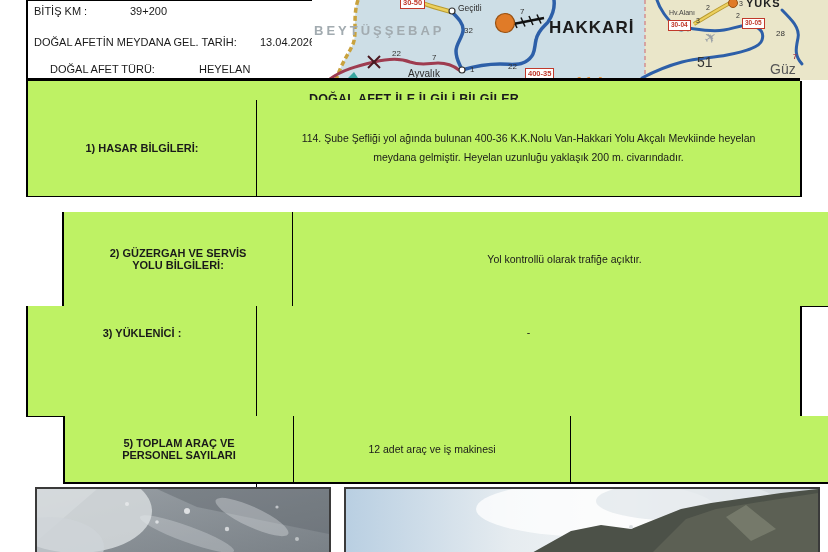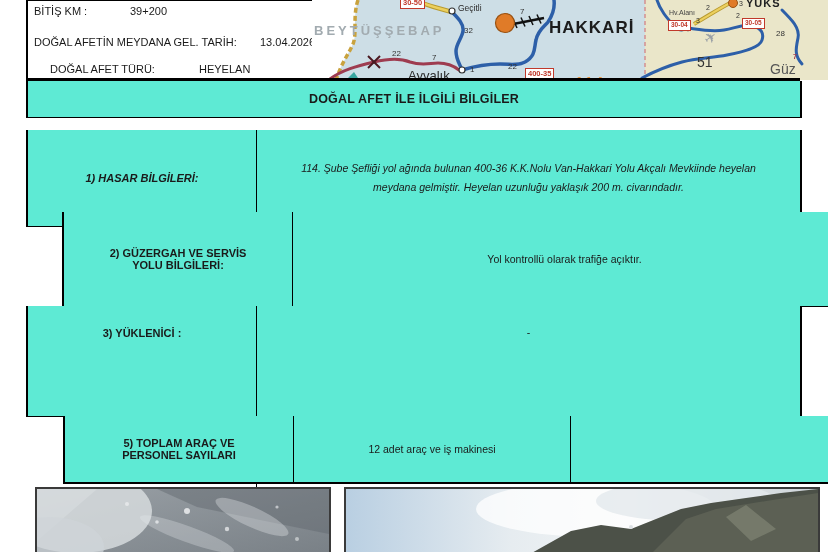--- a/index.html
+++ b/index.html
@@ -30,37 +30,37 @@
   #map svg{position:absolute;left:0;top:0;}
   .maplabel{position:absolute;white-space:nowrap;line-height:1;}
   .roadbox{
     position:absolute;white-space:nowrap;line-height:1;
     font-size:7.5px;color:#c0392b;border:1px solid #c0392b;background:#fff;
     padding:1px 2px;font-weight:bold;
   }
 
   
   .trow{
-    position:absolute;left:26px;width:772px;background:#5eead4;
+    position:absolute;left:26px;width:772px;background:#bef264;
     border-left:2px solid #000;border-right:2px solid #000;border-bottom:1px solid #000;
     display:flex;align-items:stretch;
   }
   #title-row{top:80.5px;height:36px;display:flex;align-items:center;justify-content:center;}
   .title-text{font-weight:bold;font-size:12.5px;letter-spacing:.2px;}
   .lbl-cell{
     width:229px;flex:0 0 229px;border-right:1.5px solid #000;
     display:flex;align-items:center;justify-content:center;text-align:center;
     font-weight:bold;font-size:11px;padding:0 14px;box-sizing:border-box;
   }
   .val-cell{
     flex:1;display:flex;align-items:center;justify-content:center;text-align:center;
     font-size:10.5px;padding:0 22px;box-sizing:border-box;line-height:1.8;
   }
   .val-cell.split1{flex:0 0 277px;border-right:1.5px solid #000;}
-  #row-1{top:130px;height:95.5px;font-style:italic;}
+  #row-1{top:100px;height:95.5px;}
   #row-2{top:212px;height:94px;margin-left:36px;}
   #row-3{top:306px;height:53px;}
   #row-4{top:359px;height:57px;flex-direction:column;}
   #row-5{top:416px;height:66px;border-bottom:2px solid #000;margin-left:37px;}
 
   
   .photo{
     position:absolute;top:487px;height:70px;border:2px solid #3a3a3a;background:#aab0b5;
     overflow:hidden;
   }
@@ -119,21 +119,21 @@
     <circle cx="193" cy="23" r="9.5" fill="#e07b28" stroke="#9a5212" stroke-width="1.2"></circle>
     <circle cx="421" cy="3" r="4.5" fill="#e07b28" stroke="#9a5212" stroke-width="1"></circle>
     <circle cx="140" cy="11" r="3" fill="#fff" stroke="#333" stroke-width="1.2"></circle>
     <circle cx="150" cy="70" r="3" fill="#fff" stroke="#333" stroke-width="1.2"></circle>
     <circle cx="376" cy="28" r="2.6" fill="#fff" stroke="#333" stroke-width="1.1"></circle>
     <circle cx="368" cy="24" r="2" fill="#fff" stroke="#333" stroke-width="1"></circle>
   </svg>
 
   <span class="maplabel" style="left:2px;top:24px;font-size:13px;letter-spacing:3px;color:#a2abb0;font-weight:600;">BEYTÜŞŞEBAP</span>
   <span class="maplabel" style="left:146px;top:4px;font-size:8.5px;color:#2b2b2b;">Geçitli</span>
-  <span class="maplabel" style="left:96px;top:69px;font-size:13px;color:#2b2b2b;">Ayvalık</span>
+  <span class="maplabel" style="left:96px;top:69px;font-size:10px;color:#2b2b2b;">Ayvalık</span>
   <span class="maplabel" style="left:237px;top:19px;font-size:17px;font-weight:bold;letter-spacing:1px;color:#1c1c1c;">HAKKARİ</span>
   <span class="maplabel" style="left:263px;top:26px;font-size:15px;font-weight:bold;letter-spacing:2px;color:#e8923c;margin-top:48px;">114</span>
 
   <span class="roadbox" style="left:88px;top:-3px;">30-50</span>
   <span class="roadbox" style="left:213px;top:51px;margin-top:17px;">400-35</span>
   <span class="roadbox" style="left:356px;top:20px;font-size:6.5px;">30-04</span>
   <span class="roadbox" style="left:430px;top:18px;font-size:6.5px;">30-05</span>
 
   <span class="maplabel" style="left:152px;top:27px;font-size:8px;color:#333;">32</span>
   <span class="maplabel" style="left:80px;top:50px;font-size:8px;color:#333;">22</span>

